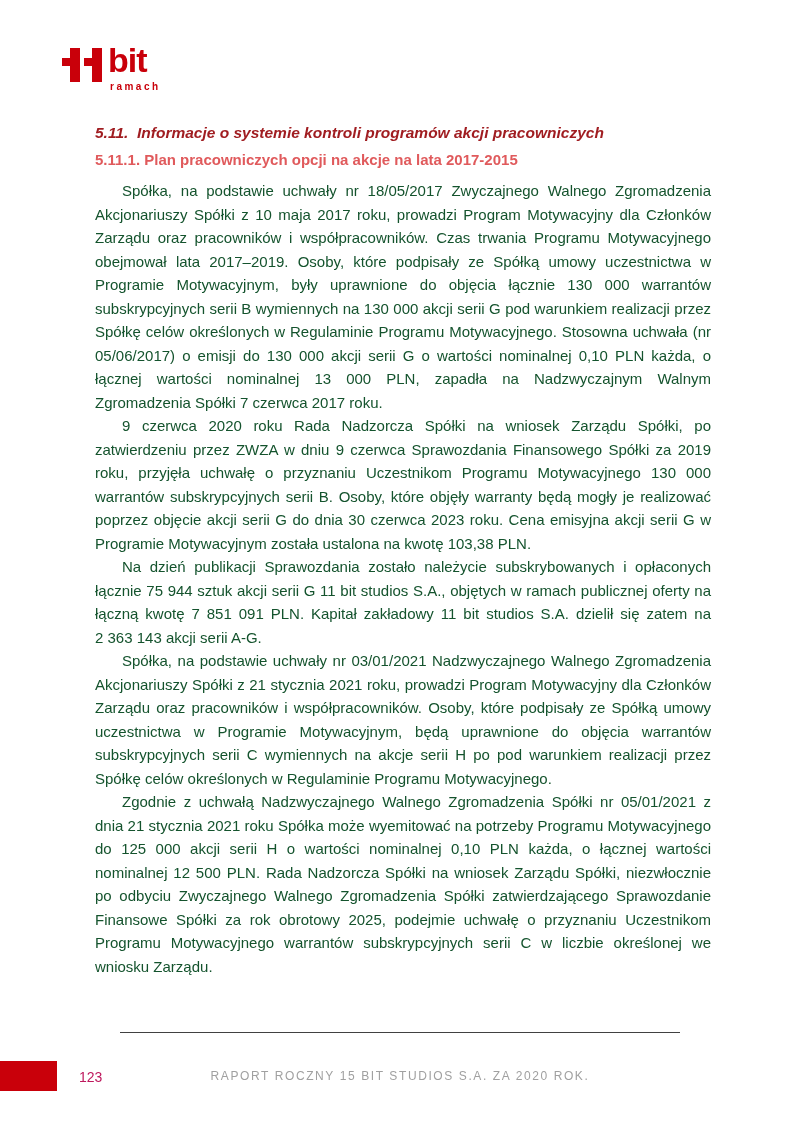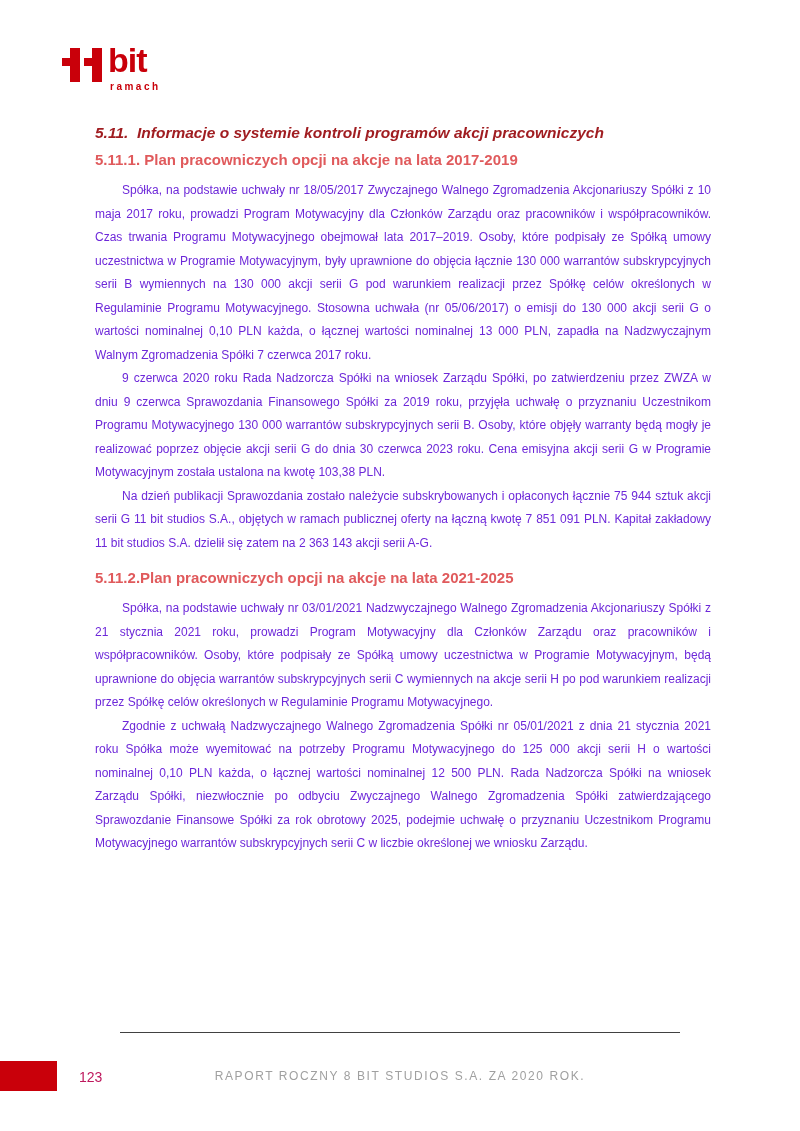--- a/index.html
+++ b/index.html
@@ -32,21 +32,21 @@
     font-size: 15.5px; font-weight: 700; color: #a01d21;
     margin: 0 0 7px 0; line-height: 21px; font-style: italic;
   }
   h1 .sec-num { display: inline-block; width: 42px; }
   h2.subsection-title {
     font-size: 15px; font-weight: 700; color: #e05a5c;
     margin: 0 0 9px 0; line-height: 20px;
   }
   h2.second { margin-top: 13px; }
   p.body-par {
-    font-size: 12px; line-height: 23.5px; color: #6d28d9;
+    font-size: 15px; line-height: 23.5px; color: #14532d;
     text-align: justify; text-indent: 27px;
   }
 
   
   .footer-rule {
     position: absolute; left: 120px; top: 1032px; width: 560px;
     border-top: 1.5px solid #414141;
   }
   .footer-red-block {
     position: absolute; left: 0; top: 1061px; width: 57px; height: 30px;
@@ -74,28 +74,27 @@
       <rect x="22" y="10" width="8" height="8" fill="#c9000a"></rect>
       <rect x="30" y="0" width="10" height="34" fill="#c9000a"></rect>
     </svg>
     <span class="logo-bit">bit</span>
     <span class="logo-studios">ramach</span>
   </div>
 
   <main class="content">
     <h1 class="section-title"><span class="sec-num">5.11.</span><span>Informacje o systemie kontroli programów akcji pracowniczych</span></h1>
 
-    <h2 class="subsection-title">5.11.1. Plan pracowniczych opcji na akcje na lata 2017-2019</h2>
+    <h2 class="subsection-title">5.11.1. Plan pracowniczych opcji na akcje na lata 2017-2015</h2>
     <p class="body-par">Spółka, na podstawie uchwały nr 18/05/2017 Zwyczajnego Walnego Zgromadzenia Akcjonariuszy Spółki z 10 maja 2017 roku, prowadzi Program Motywacyjny dla Członków Zarządu oraz pracowników i współpracowników. Czas trwania Programu Motywacyjnego obejmował lata 2017–2019. Osoby, które podpisały ze Spółką umowy uczestnictwa w Programie Motywacyjnym, były uprawnione do objęcia łącznie 130&nbsp;000 warrantów subskrypcyjnych serii B wymiennych na 130&nbsp;000 akcji serii G pod warunkiem realizacji przez Spółkę celów określonych w Regulaminie Programu Motywacyjnego. Stosowna uchwała (nr 05/06/2017) o emisji do 130&nbsp;000 akcji serii G o wartości nominalnej 0,10 PLN każda, o łącznej wartości nominalnej 13&nbsp;000 PLN, zapadła na Nadzwyczajnym Walnym Zgromadzenia Spółki 7 czerwca 2017 roku.</p>
     <p class="body-par">9 czerwca 2020 roku Rada Nadzorcza Spółki na wniosek Zarządu Spółki, po zatwierdzeniu przez ZWZA w dniu 9 czerwca Sprawozdania Finansowego Spółki za 2019 roku, przyjęła uchwałę o przyznaniu Uczestnikom Programu Motywacyjnego 130&nbsp;000 warrantów subskrypcyjnych serii B. Osoby, które objęły warranty będą mogły je realizować poprzez objęcie akcji serii G do dnia 30 czerwca 2023 roku. Cena emisyjna akcji serii G w Programie Motywacyjnym została ustalona na kwotę 103,38 PLN.</p>
     <p class="body-par">Na dzień publikacji Sprawozdania zostało należycie subskrybowanych i opłaconych łącznie 75&nbsp;944 sztuk akcji serii G 11 bit studios S.A., objętych w ramach publicznej oferty na łączną kwotę 7&nbsp;851&nbsp;091 PLN. Kapitał zakładowy 11 bit studios S.A. dzielił się zatem na 2&nbsp;363&nbsp;143 akcji serii A-G.</p>
 
-    <h2 class="subsection-title second">5.11.2.Plan pracowniczych opcji na akcje na lata 2021-2025</h2>
     <p class="body-par">Spółka, na podstawie uchwały nr 03/01/2021 Nadzwyczajnego Walnego Zgromadzenia Akcjonariuszy Spółki z 21 stycznia 2021 roku, prowadzi Program Motywacyjny dla Członków Zarządu oraz pracowników i współpracowników. Osoby, które podpisały ze Spółką umowy uczestnictwa w Programie Motywacyjnym, będą uprawnione do objęcia warrantów subskrypcyjnych serii C wymiennych na akcje serii H po pod warunkiem realizacji przez Spółkę celów określonych w Regulaminie Programu Motywacyjnego.</p>
     <p class="body-par">Zgodnie z uchwałą Nadzwyczajnego Walnego Zgromadzenia Spółki nr 05/01/2021 z dnia 21 stycznia 2021 roku Spółka może wyemitować na potrzeby Programu Motywacyjnego do 125&nbsp;000 akcji serii H o wartości nominalnej 0,10 PLN każda, o łącznej wartości nominalnej 12&nbsp;500 PLN. Rada Nadzorcza Spółki na wniosek Zarządu Spółki, niezwłocznie po odbyciu Zwyczajnego Walnego Zgromadzenia Spółki zatwierdzającego Sprawozdanie Finansowe Spółki za rok obrotowy 2025, podejmie uchwałę o przyznaniu Uczestnikom Programu Motywacyjnego warrantów subskrypcyjnych serii C w liczbie określonej we wniosku Zarządu.</p>
   </main>
 
   <div class="footer-rule"></div>
   <div class="footer-red-block"></div>
   <div class="footer-page-number">123</div>
-  <div class="footer-title">RAPORT ROCZNY 8 BIT STUDIOS S.A. ZA 2020 ROK.</div>
+  <div class="footer-title">RAPORT ROCZNY 15 BIT STUDIOS S.A. ZA 2020 ROK.</div>
 
 </div>
 
 </body></html>

